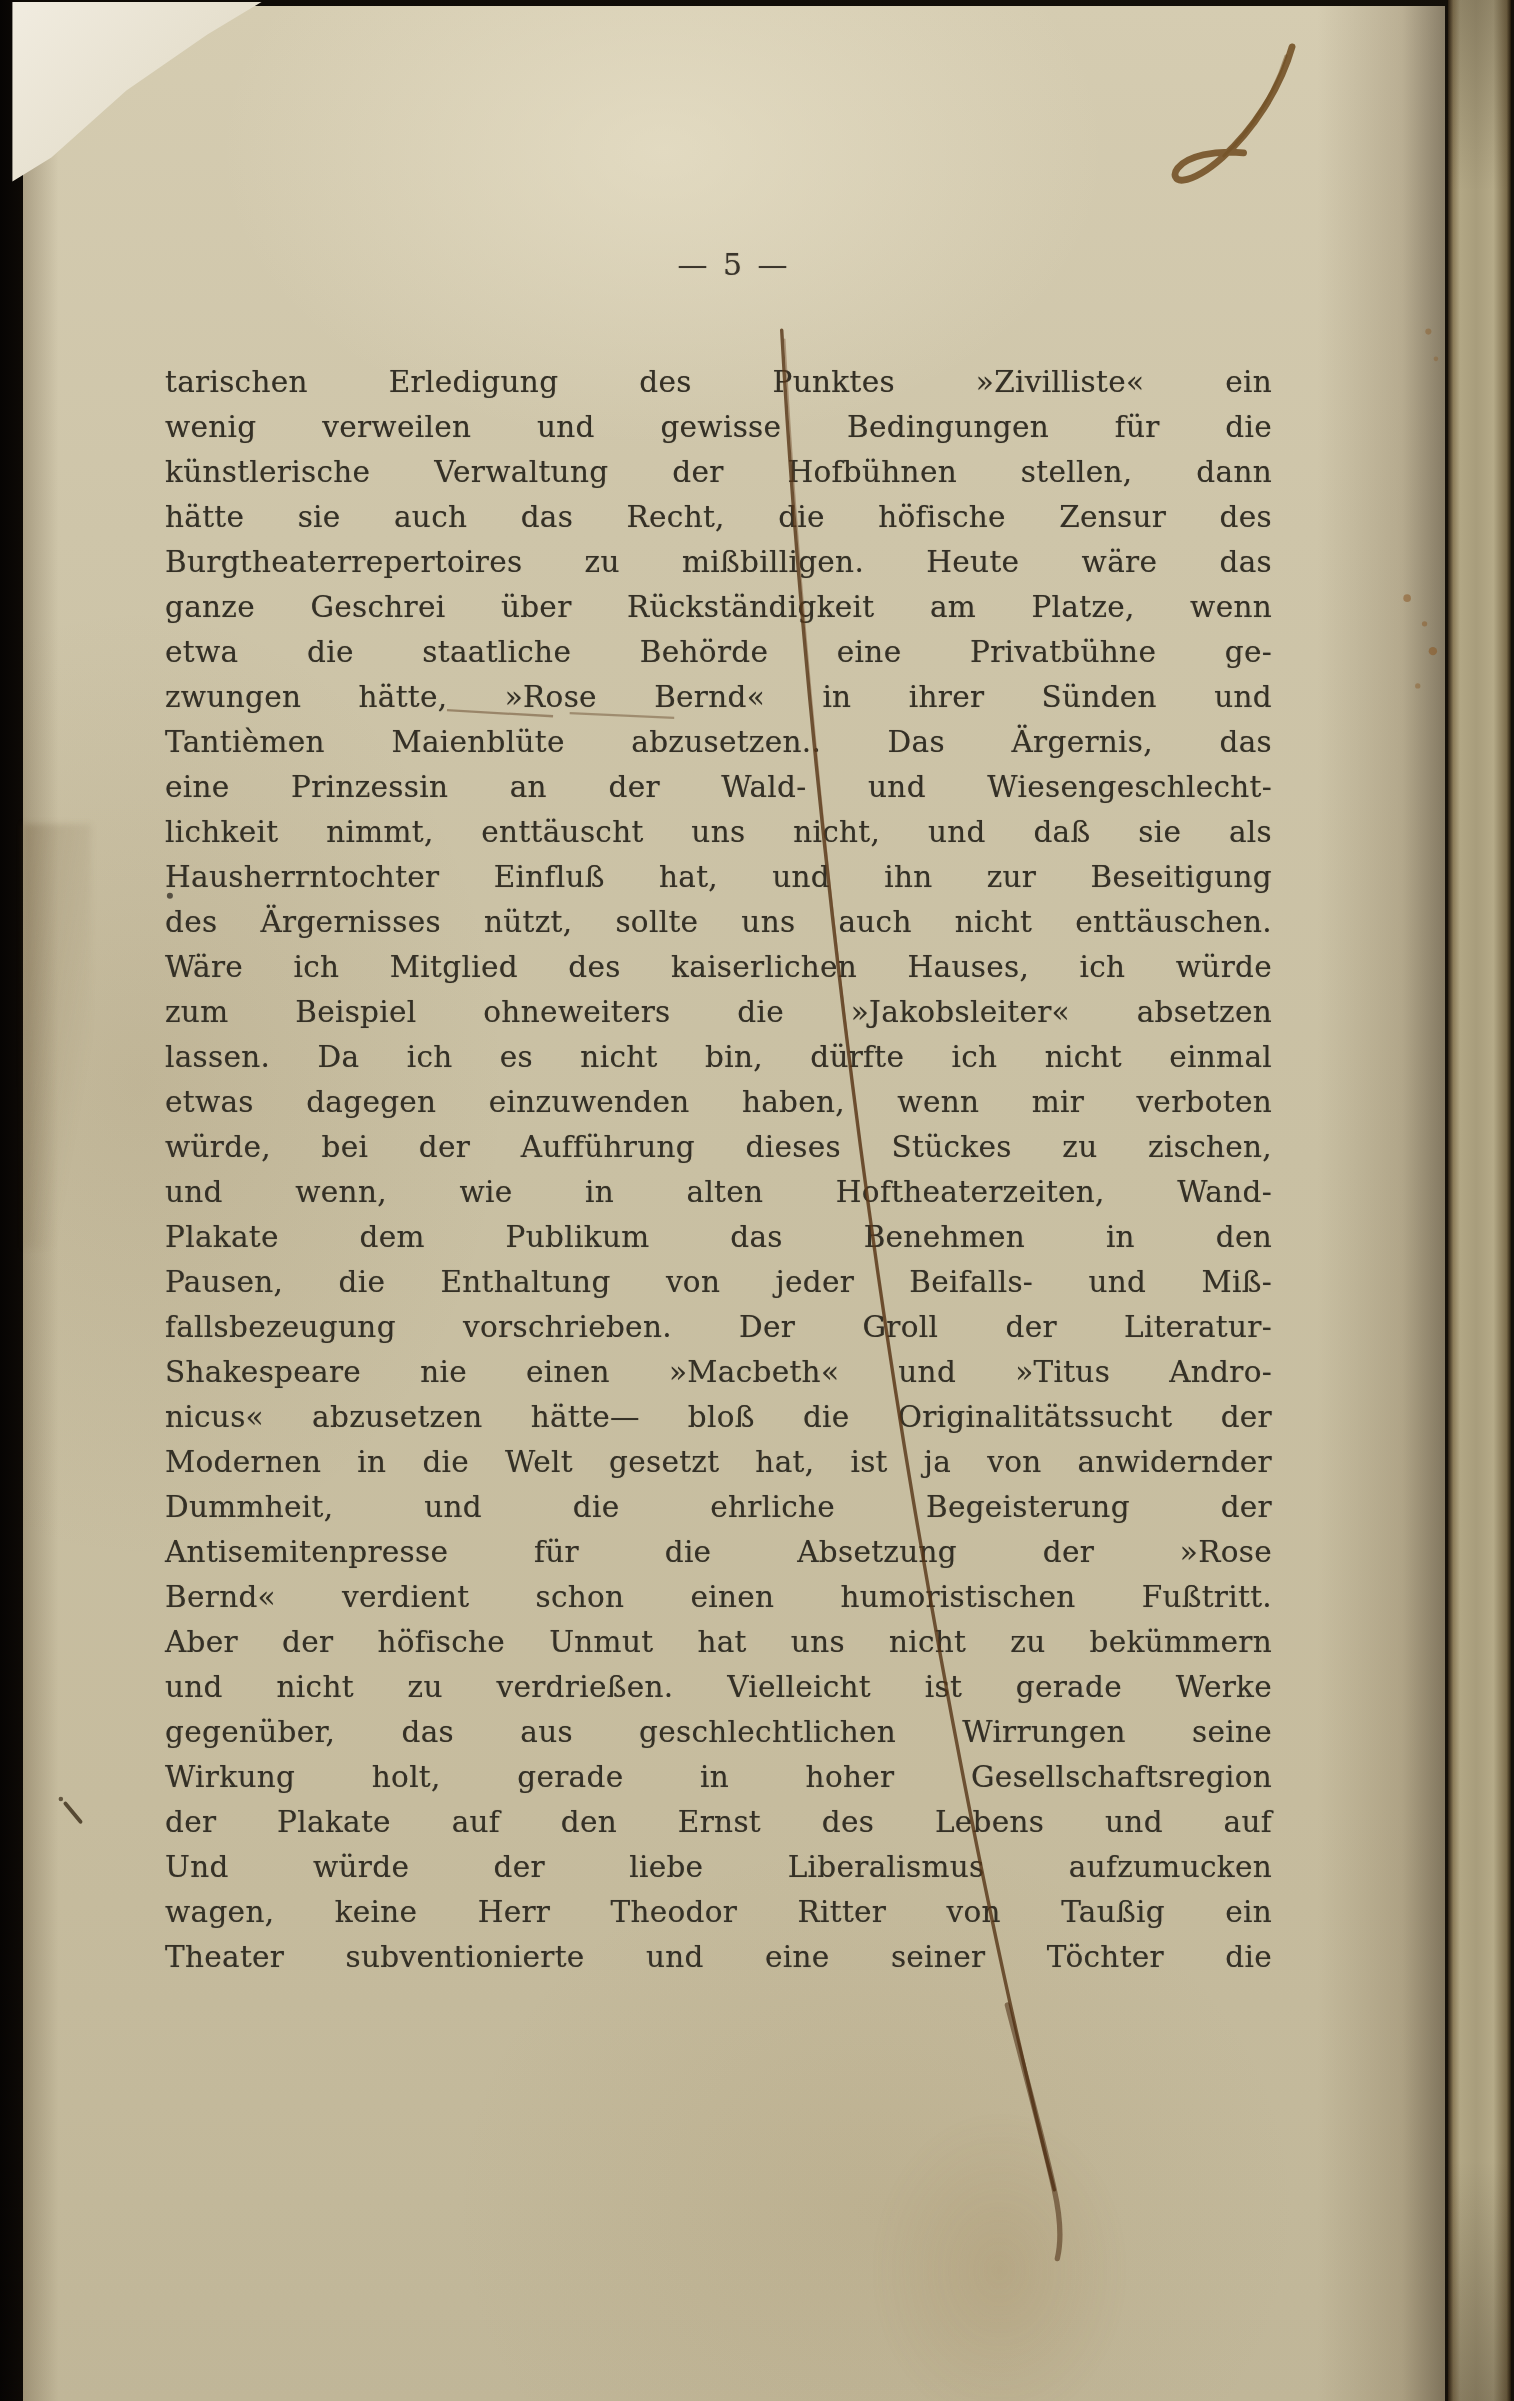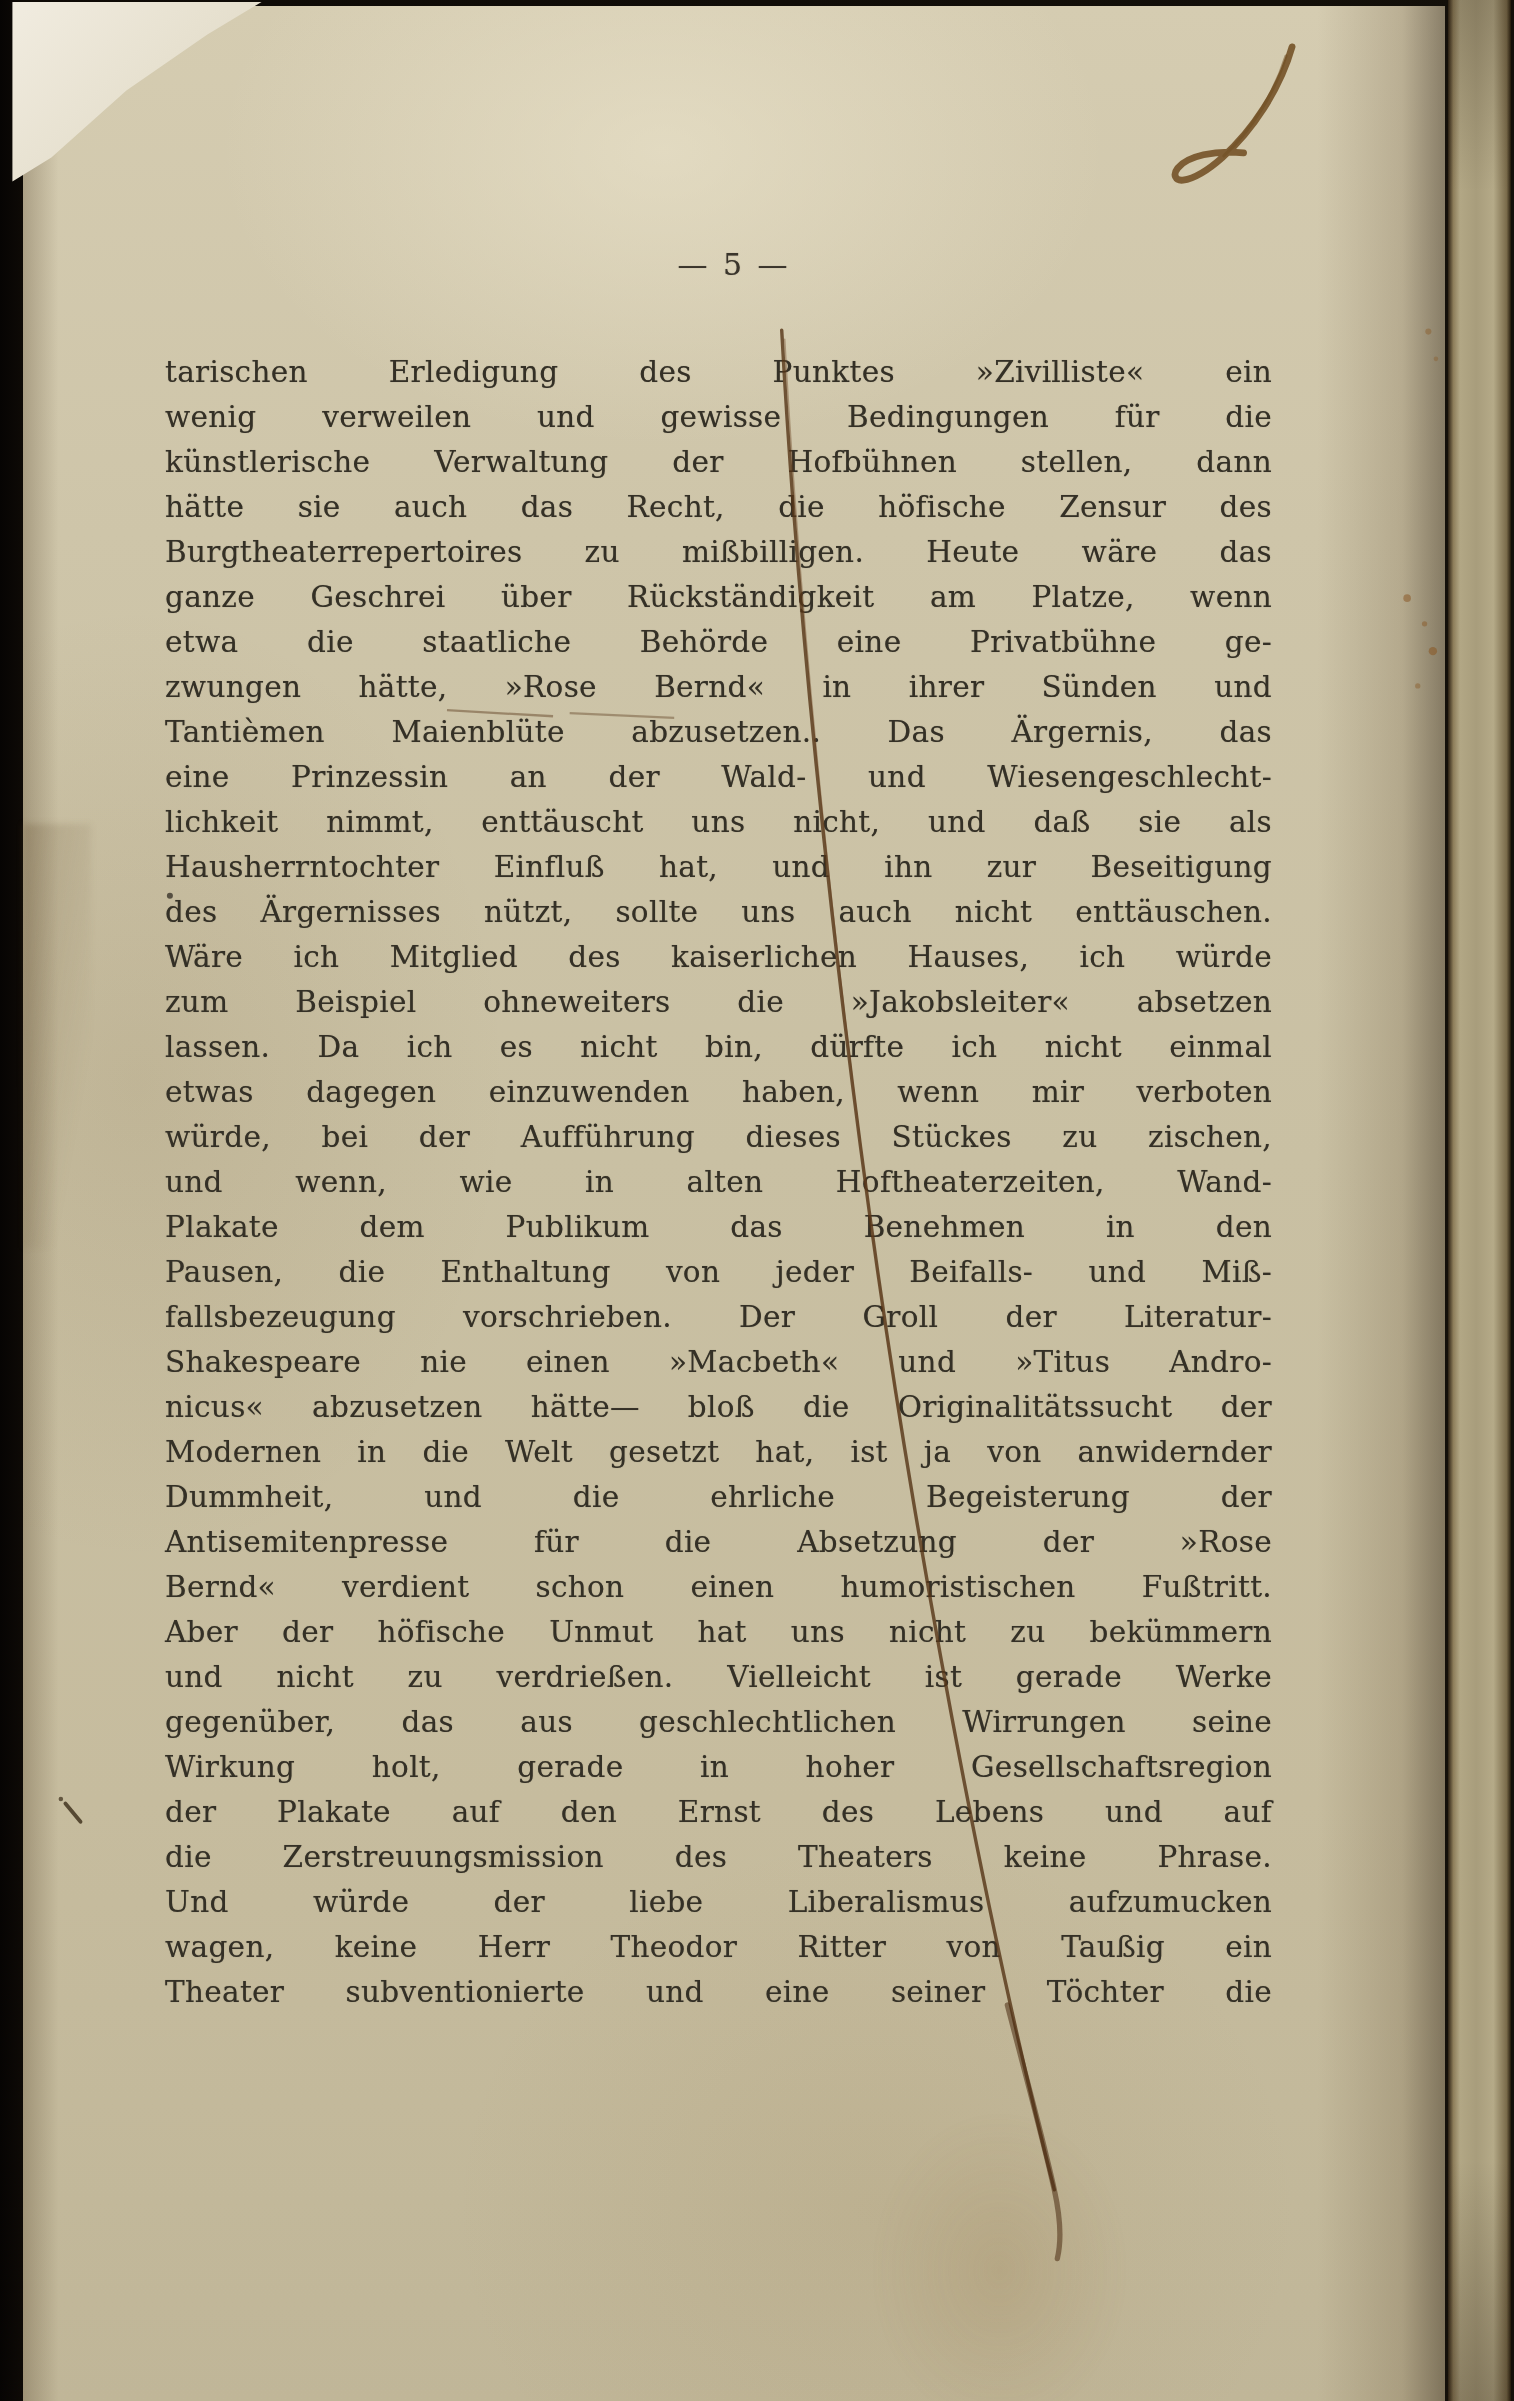--- a/index.html
+++ b/index.html
@@ -26,21 +26,21 @@
     filter:drop-shadow(2.3px 3px 2.3px rgba(60,45,20,0.35));
   }
   .page-number{
     position:absolute;left:0;top:241px;width:100%;
     text-align:center;
     font-size:30px;color:#3a352c;
     letter-spacing:3px;
     text-shadow:0 0 0.8px rgba(55,48,38,0.5);
   }
   .text-block{
-    position:absolute;left:142px;top:344px;width:1107px;
+    position:absolute;left:142px;top:354px;width:1107px;
     font-size:29.5px;line-height:45px;
     color:#343026;
     letter-spacing:0.3px;
     text-shadow:0 0 0.8px rgba(52,46,36,0.45);
   }
   .line{
     text-align:justify;
     text-align-last:justify;
     -moz-text-align-last:justify;
     height:45px;overflow:visible;
@@ -108,21 +108,20 @@
         <div class="line">nicus« abzusetzen hätte— bloß die Originalitätssucht der</div>
         <div class="line">Modernen in die Welt gesetzt hat, ist ja von anwidernder</div>
         <div class="line">Dummheit, und die ehrliche Begeisterung der</div>
         <div class="line">Antisemitenpresse für die Absetzung der »Rose</div>
         <div class="line">Bernd« verdient schon einen humoristischen Fußtritt.</div>
         <div class="line">Aber der höfische Unmut hat uns nicht zu bekümmern</div>
         <div class="line">und nicht zu verdrießen. Vielleicht ist gerade Werke</div>
         <div class="line">gegenüber, das aus geschlechtlichen Wirrungen seine</div>
         <div class="line">Wirkung holt, gerade in hoher Gesellschaftsregion</div>
         <div class="line">der Plakate auf den Ernst des Lebens und auf</div>
-        <div class="line">die Zerstreuungsmission des Theaters keine Phrase.</div>
         <div class="line">Und würde der liebe Liberalismus aufzumucken</div>
         <div class="line">wagen, keine Herr Theodor Ritter von Taußig ein</div>
         <div class="line">Theater subventionierte und eine seiner Töchter die</div>
       </div>
 
     <svg class="marks" width="1422" height="2395" viewBox="0 0 1878 3163">
 
       <g>
         <path d="M1676,54 C1660,110 1624,164 1584,200 C1566,216 1546,228 1532,230 C1522,231 1518,223 1525,214 C1538,198 1574,190 1612,194" fill="none" stroke="#6e4b20" stroke-width="9" stroke-linecap="round" opacity="0.85"></path>
         <path d="M1668,66 C1652,118 1620,166 1586,198" fill="none" stroke="#6e4b20" stroke-width="4" stroke-linecap="round" opacity="0.5"></path>

